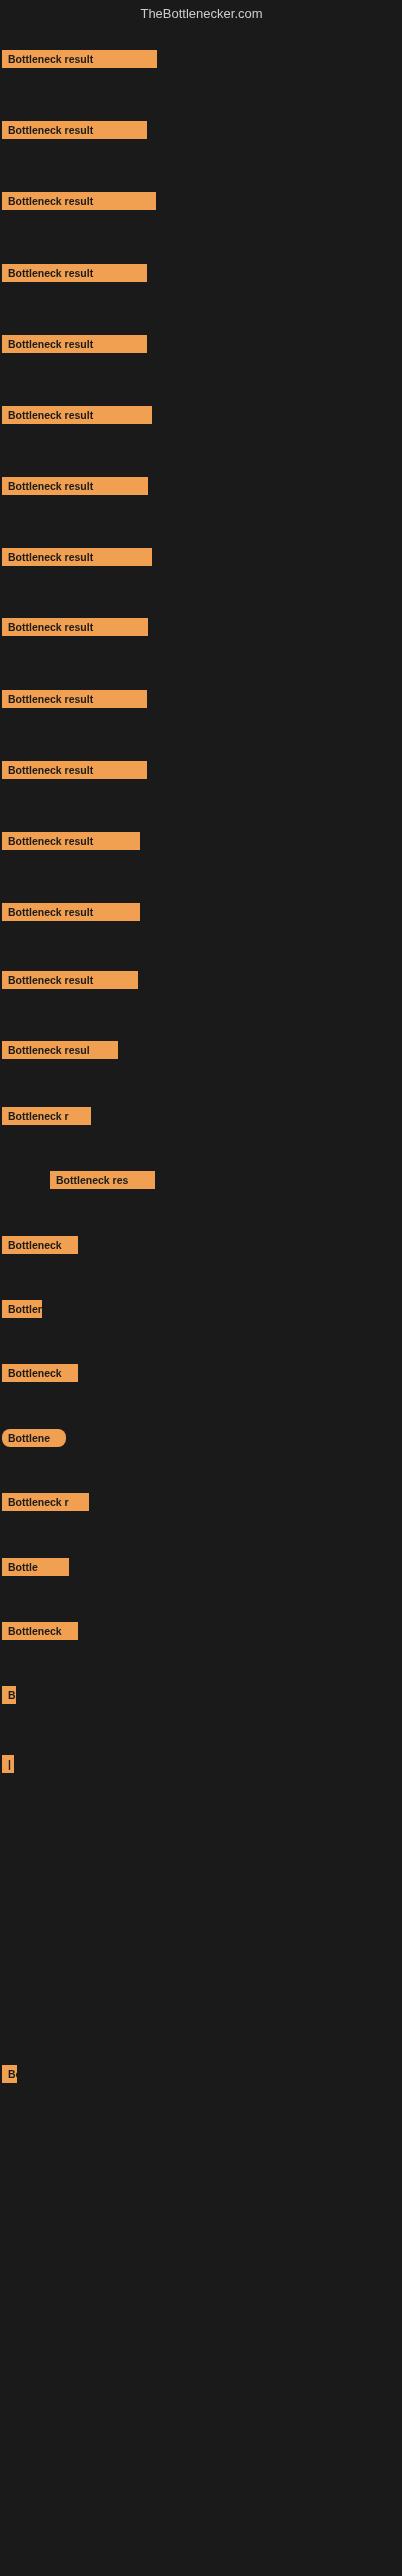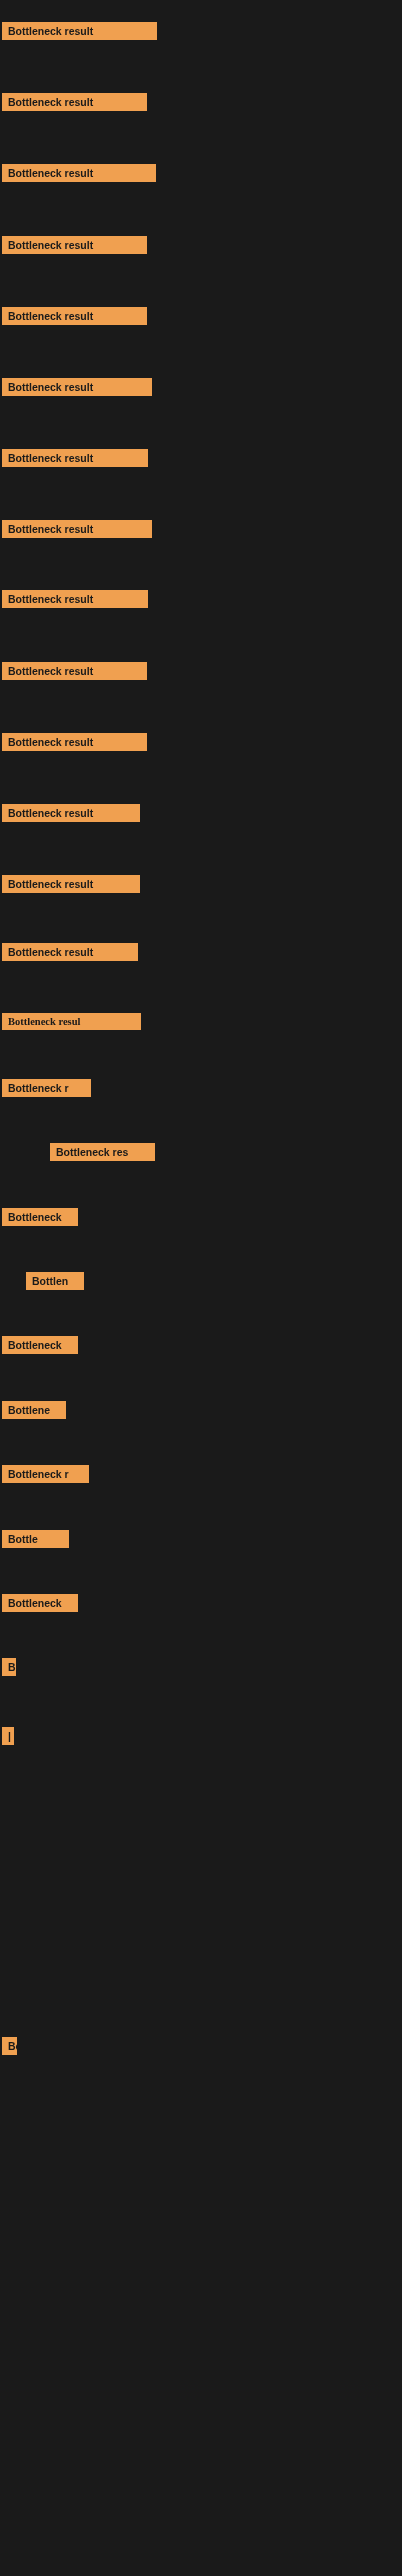--- a/index.html
+++ b/index.html
@@ -19,43 +19,44 @@
       color: #cccccc;
       font-size: 13px;
       padding: 6.4px 0;
       background-color: #1a1a1a;
     }
   </style>
 </head>
 <body>
 
 <div style="position:relative; width:403px; min-height:2576px; background:#1a1a1a;">
+  <div class="site-title">TheBottlenecker.com</div>
 
   <div id="items-container" style="position: relative; width: 403px; height: 2552px;">
   <div style="position: absolute; top: 22px; left: 1.6px; width: 155px; background-color: rgb(240, 160, 80); color: rgb(26, 26, 26); font-size: 10.5px; font-weight: bold; padding: 3.2px 6.4px; white-space: nowrap; overflow: hidden; font-family: Arial, sans-serif;">Bottleneck result</div>
       <div style="position: absolute; top: 93px; left: 1.6px; width: 145px; background-color: rgb(240, 160, 80); color: rgb(26, 26, 26); font-size: 10.5px; font-weight: bold; padding: 3.2px 6.4px; white-space: nowrap; overflow: hidden; font-family: Arial, sans-serif;">Bottleneck result</div>
       <div style="position: absolute; top: 164px; left: 1.6px; width: 154px; background-color: rgb(240, 160, 80); color: rgb(26, 26, 26); font-size: 10.5px; font-weight: bold; padding: 3.2px 6.4px; white-space: nowrap; overflow: hidden; font-family: Arial, sans-serif;">Bottleneck result</div>
       <div style="position: absolute; top: 236px; left: 1.6px; width: 145px; background-color: rgb(240, 160, 80); color: rgb(26, 26, 26); font-size: 10.5px; font-weight: bold; padding: 3.2px 6.4px; white-space: nowrap; overflow: hidden; font-family: Arial, sans-serif;">Bottleneck result</div>
       <div style="position: absolute; top: 307px; left: 1.6px; width: 145px; background-color: rgb(240, 160, 80); color: rgb(26, 26, 26); font-size: 10.5px; font-weight: bold; padding: 3.2px 6.4px; white-space: nowrap; overflow: hidden; font-family: Arial, sans-serif;">Bottleneck result</div>
       <div style="position: absolute; top: 378px; left: 1.6px; width: 150px; background-color: rgb(240, 160, 80); color: rgb(26, 26, 26); font-size: 10.5px; font-weight: bold; padding: 3.2px 6.4px; white-space: nowrap; overflow: hidden; font-family: Arial, sans-serif;">Bottleneck result</div>
       <div style="position: absolute; top: 449px; left: 1.6px; width: 146px; background-color: rgb(240, 160, 80); color: rgb(26, 26, 26); font-size: 10.5px; font-weight: bold; padding: 3.2px 6.4px; white-space: nowrap; overflow: hidden; font-family: Arial, sans-serif;">Bottleneck result</div>
       <div style="position: absolute; top: 520px; left: 1.6px; width: 150px; background-color: rgb(240, 160, 80); color: rgb(26, 26, 26); font-size: 10.5px; font-weight: bold; padding: 3.2px 6.4px; white-space: nowrap; overflow: hidden; font-family: Arial, sans-serif;">Bottleneck result</div>
       <div style="position: absolute; top: 590px; left: 1.6px; width: 146px; background-color: rgb(240, 160, 80); color: rgb(26, 26, 26); font-size: 10.5px; font-weight: bold; padding: 3.2px 6.4px; white-space: nowrap; overflow: hidden; font-family: Arial, sans-serif;">Bottleneck result</div>
       <div style="position: absolute; top: 662px; left: 1.6px; width: 145px; background-color: rgb(240, 160, 80); color: rgb(26, 26, 26); font-size: 10.5px; font-weight: bold; padding: 3.2px 6.4px; white-space: nowrap; overflow: hidden; font-family: Arial, sans-serif;">Bottleneck result</div>
       <div style="position: absolute; top: 733px; left: 1.6px; width: 145px; background-color: rgb(240, 160, 80); color: rgb(26, 26, 26); font-size: 10.5px; font-weight: bold; padding: 3.2px 6.4px; white-space: nowrap; overflow: hidden; font-family: Arial, sans-serif;">Bottleneck result</div>
       <div style="position: absolute; top: 804px; left: 1.6px; width: 138px; background-color: rgb(240, 160, 80); color: rgb(26, 26, 26); font-size: 10.5px; font-weight: bold; padding: 3.2px 6.4px; white-space: nowrap; overflow: hidden; font-family: Arial, sans-serif;">Bottleneck result</div>
       <div style="position: absolute; top: 875px; left: 1.6px; width: 138px; background-color: rgb(240, 160, 80); color: rgb(26, 26, 26); font-size: 10.5px; font-weight: bold; padding: 3.2px 6.4px; white-space: nowrap; overflow: hidden; font-family: Arial, sans-serif;">Bottleneck result</div>
       <div style="position: absolute; top: 943px; left: 1.6px; width: 136px; background-color: rgb(240, 160, 80); color: rgb(26, 26, 26); font-size: 10.5px; font-weight: bold; padding: 3.2px 6.4px; white-space: nowrap; overflow: hidden; font-family: Arial, sans-serif;">Bottleneck result</div>
-      <div style="position: absolute; top: 1013px; left: 1.6px; width: 139px; background-color: rgb(240, 160, 80); color: rgb(26, 26, 26); font-size: 10.5px; font-weight: bold; padding: 3.2px 6.4px; white-space: nowrap; overflow: hidden; font-family: Liberation Serif, serif;">Bottleneck resul</div>
+      <div style="position: absolute; top: 1013px; left: 1.6px; width: 116px; background-color: rgb(240, 160, 80); color: rgb(26, 26, 26); font-size: 10.5px; font-weight: bold; padding: 3.2px 6.4px; white-space: nowrap; overflow: hidden; font-family: Liberation Sans, sans-serif;">Bottleneck resul</div>
       <div style="position: absolute; top: 1079px; left: 1.6px; width: 89px; background-color: rgb(240, 160, 80); color: rgb(26, 26, 26); font-size: 10.5px; font-weight: bold; padding: 3.2px 6.4px; white-space: nowrap; overflow: hidden; font-family: Arial, sans-serif;">Bottleneck r</div>
       <div style="position: absolute; top: 1143px; left: 1.6px; width: 105px; background-color: rgb(240, 160, 80); color: rgb(26, 26, 26); font-size: 10.5px; font-weight: bold; padding: 3.2px 6.4px; white-space: nowrap; overflow: hidden; font-family: Arial, sans-serif; margin-left: 48px;">Bottleneck res</div>
       <div style="position: absolute; top: 1208px; left: 1.6px; width: 76px; background-color: rgb(240, 160, 80); color: rgb(26, 26, 26); font-size: 10.5px; font-weight: bold; padding: 3.2px 6.4px; white-space: nowrap; overflow: hidden; font-family: Arial, sans-serif;">Bottleneck</div>
-      <div style="position: absolute; top: 1272px; left: 1.6px; width: 58px; background-color: rgb(240, 160, 80); color: rgb(26, 26, 26); font-size: 10.5px; font-weight: bold; padding: 3.2px 6.4px; white-space: nowrap; overflow: hidden; font-family: Arial, sans-serif; margin-left: 24px;">Bottlen</div>
+      <div style="position: absolute; top: 1272px; left: 1.6px; width: 40px; background-color: rgb(240, 160, 80); color: rgb(26, 26, 26); font-size: 10.5px; font-weight: bold; padding: 3.2px 6.4px; white-space: nowrap; overflow: hidden; font-family: Arial, sans-serif;">Bottlen</div>
       <div style="position: absolute; top: 1336px; left: 1.6px; width: 76px; background-color: rgb(240, 160, 80); color: rgb(26, 26, 26); font-size: 10.5px; font-weight: bold; padding: 3.2px 6.4px; white-space: nowrap; overflow: hidden; font-family: Arial, sans-serif;">Bottleneck</div>
-      <div style="position: absolute; top: 1401px; left: 1.6px; width: 64px; background-color: rgb(240, 160, 80); color: rgb(26, 26, 26); font-size: 10.5px; font-weight: bold; padding: 3.2px 6.4px; white-space: nowrap; overflow: hidden; font-family: Arial, sans-serif;">Bottlene</div>
+      <div style="position: absolute; top: 1401px; left: 1.6px; width: 64px; background-color: rgb(240, 160, 80); color: rgb(26, 26, 26); font-size: 10.5px; font-weight: bold; padding: 3.2px 6.4px; white-space: nowrap; overflow: hidden; font-family: Arial, sans-serif; border-radius: 8px;">Bottlene</div>
       <div style="position: absolute; top: 1465px; left: 1.6px; width: 87px; background-color: rgb(240, 160, 80); color: rgb(26, 26, 26); font-size: 10.5px; font-weight: bold; padding: 3.2px 6.4px; white-space: nowrap; overflow: hidden; font-family: Arial, sans-serif;">Bottleneck r</div>
       <div style="position: absolute; top: 1530px; left: 1.6px; width: 67px; background-color: rgb(240, 160, 80); color: rgb(26, 26, 26); font-size: 10.5px; font-weight: bold; padding: 3.2px 6.4px; white-space: nowrap; overflow: hidden; font-family: Arial, sans-serif;">Bottle</div>
       <div style="position: absolute; top: 1594px; left: 1.6px; width: 76px; background-color: rgb(240, 160, 80); color: rgb(26, 26, 26); font-size: 10.5px; font-weight: bold; padding: 3.2px 6.4px; white-space: nowrap; overflow: hidden; font-family: Arial, sans-serif;">Bottleneck</div>
       <div style="position: absolute; top: 1658px; left: 1.6px; width: 14.5px; background-color: rgb(240, 160, 80); color: rgb(26, 26, 26); font-size: 10.5px; font-weight: bold; padding: 3.2px 6.4px; white-space: nowrap; overflow: hidden; font-family: Arial, sans-serif;">B</div>
       <div style="position: absolute; top: 1727px; left: 1.6px; width: 8px; background-color: rgb(240, 160, 80); color: rgb(26, 26, 26); font-size: 10.5px; font-weight: bold; padding: 3.2px 6.4px; white-space: nowrap; overflow: hidden; font-family: Arial, sans-serif;">|</div>
       <div style="position: absolute; top: 2037px; left: 1.6px; width: 15px; background-color: rgb(240, 160, 80); color: rgb(26, 26, 26); font-size: 10.5px; font-weight: bold; padding: 3.2px 6.4px; white-space: nowrap; overflow: hidden; font-family: Arial, sans-serif;">Bo</div>
     </div>
 </div>
 
 

